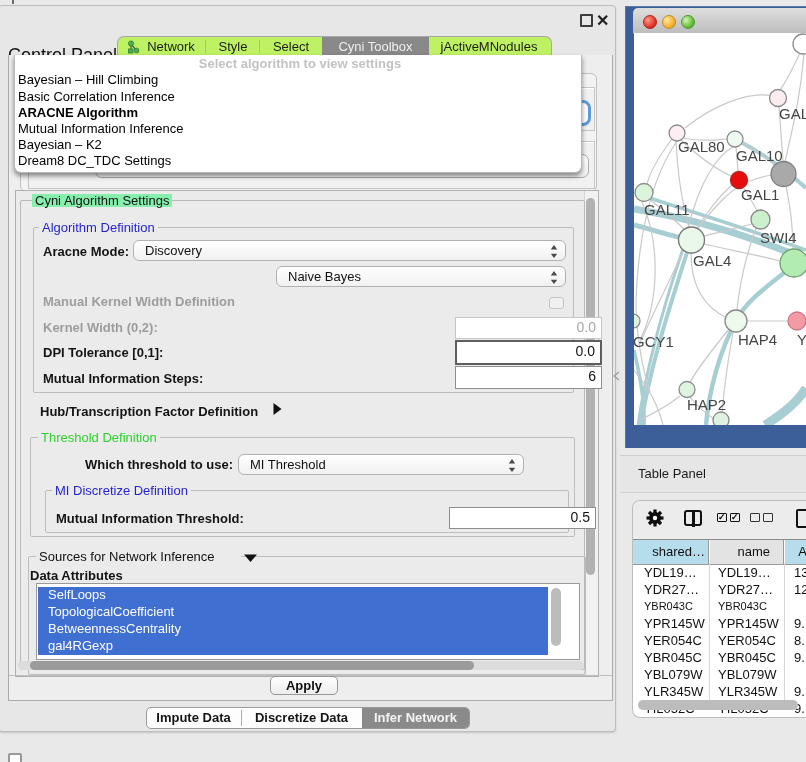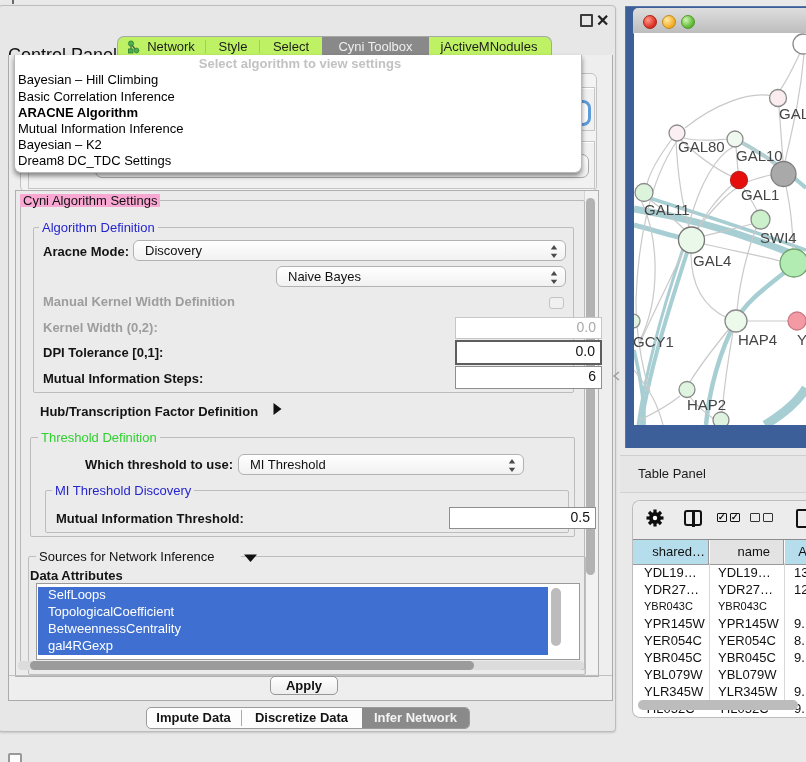--- a/index.html
+++ b/index.html
@@ -101,21 +101,21 @@
   <div class="abs" style="left:95px;top:100px;width:490px;height:20px;background:#fff;border:3px solid #5f9bd8;border-radius:8px;"></div>
   <div class="etch" style="left:28px;top:141px;width:565px;height:46px;background:#f1f1f1;"></div>
   <div class="abs" style="left:95px;top:154px;width:492px;height:22px;background:linear-gradient(#fff,#efefef);border:1px solid #a8a8a8;border-radius:7px;"></div>
   <div class="abs" id="selalgo">Select algorithm to view settings</div>
 
   <div class="abs" style="left:15px;top:190px;width:582px;height:485px;border:1px solid #b0b0b0;background:#ebebeb;"></div>
   <div class="abs" style="left:584px;top:191px;width:13px;height:483px;background:#f2f2f2;border-left:1px solid #d5d5d5;"></div>
   <div class="sbthumb" style="left:585.5px;top:198px;width:9px;height:377px;"></div>
 
   <div class="grp" style="left:20px;top:200px;width:563px;height:468px;border-color:#b9b9b9;"></div>
-  <div class="grptitle" style="left:20px;top:194px;background:#f9a8d4;color:#111;">Cyni Algorithm Settings</div>
+  <div class="grptitle" style="left:32px;top:194px;background:#86efac;color:#111;">Cyni Algorithm Settings</div>
 
   <div class="grp" style="left:33px;top:227px;width:539px;height:164px;"></div>
   <div class="grptitle" style="left:39px;top:221px;background:#ebebeb;color:#2525cf;">Algorithm Definition</div>
 
   <div class="lbl" style="left:43px;top:244px;">Aracne Mode:</div>
   <div class="combo" style="left:133px;top:240px;width:431px;height:19px;">
     <span class="ctext">Discovery</span>
     <svg class="carr" viewBox="0 0 8 14">
         <path d="M4 0 L7.2 4.6 L0.8 4.6 Z" fill="#4a4a4a"></path>
         <path d="M4 13 L0.8 8.7 L7.2 8.7 Z" fill="#4a4a4a"></path>
@@ -146,21 +146,21 @@
   <div class="grptitle" style="left:38px;top:431px;background:#ebebeb;color:#2fd12f;">Threshold Definition</div>
   <div class="lbl" style="left:0;width:233px;text-align:right;top:457px;">Which threshold to use:</div>
   <div class="combo" style="left:238px;top:454px;width:284px;height:19px;">
     <span class="ctext">MI Threshold</span>
     <svg class="carr" viewBox="0 0 8 14">
         <path d="M4 0 L7.2 4.6 L0.8 4.6 Z" fill="#4a4a4a"></path>
         <path d="M4 13 L0.8 8.7 L7.2 8.7 Z" fill="#4a4a4a"></path>
       </svg>
   </div>
   <div class="grp" style="left:45px;top:490px;width:522px;height:41px;"></div>
-  <div class="grptitle" style="left:52px;top:484px;background:#ebebeb;color:#2525cf;">MI Threshold Discovery</div>
+  <div class="grptitle" style="left:52px;top:484px;background:#ebebeb;color:#2525cf;">MI Discretize Definition</div>
   <div class="lbl" style="left:56px;top:511px;">Mutual Information Threshold:</div>
   <div class="field" style="left:419px;top:507px;width:140px;height:19px;border:1px solid #8e8e8e;padding:1px 5px 0 0;">0.5</div>
 
   <div class="grp" style="left:28px;top:556px;width:556px;height:117px;"></div>
   <div class="grptitle" style="left:36px;top:550px;background:#ebebeb;color:#111;padding-right:26px;">Sources for Network Inference</div>
   <svg class="abs" style="left:243px;top:553px;" width="15" height="10" viewBox="0 0 15 10">
       <path d="M1 1.5 L14 1.5 L7.5 9 Z" fill="#111"></path>
     </svg>
   <div class="lbl" style="left:30px;top:568px;">Data Attributes</div>
   <div class="abs" id="attrlist">

